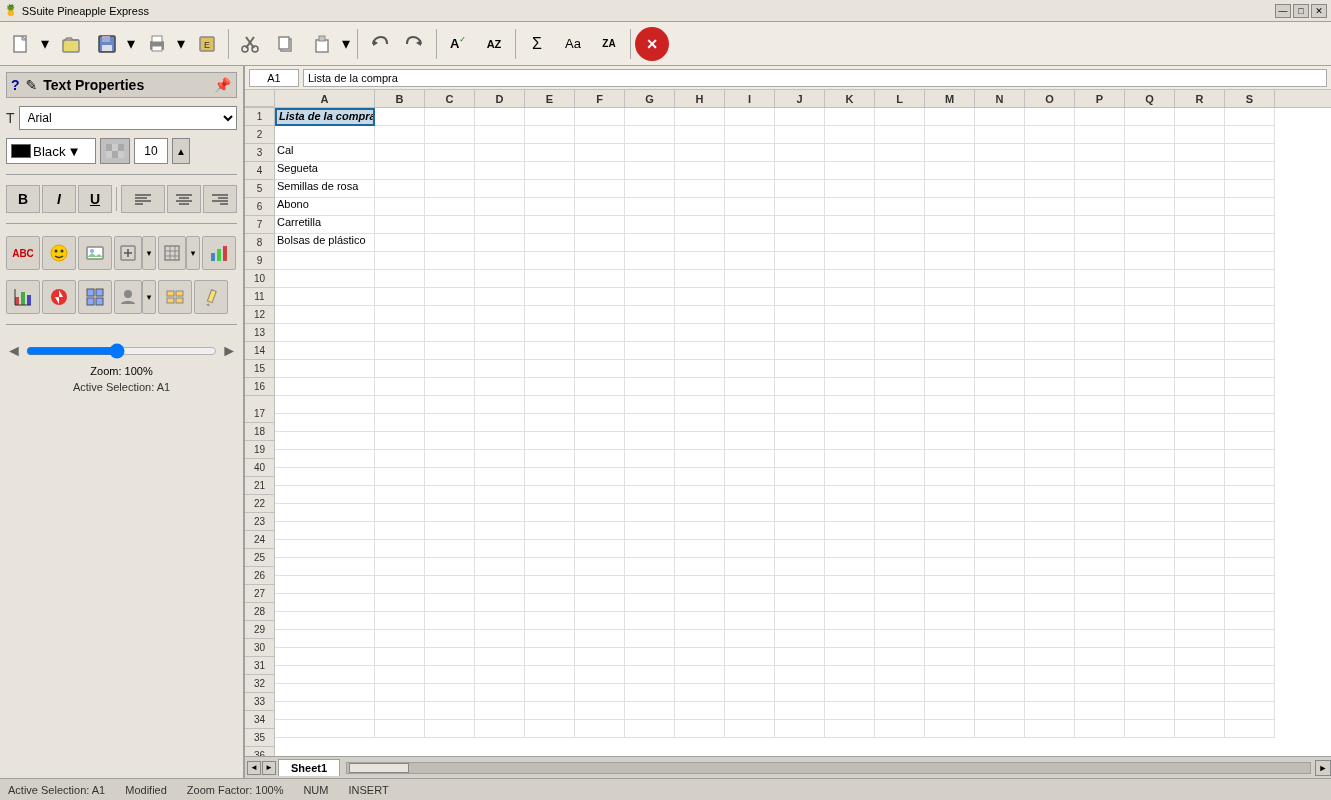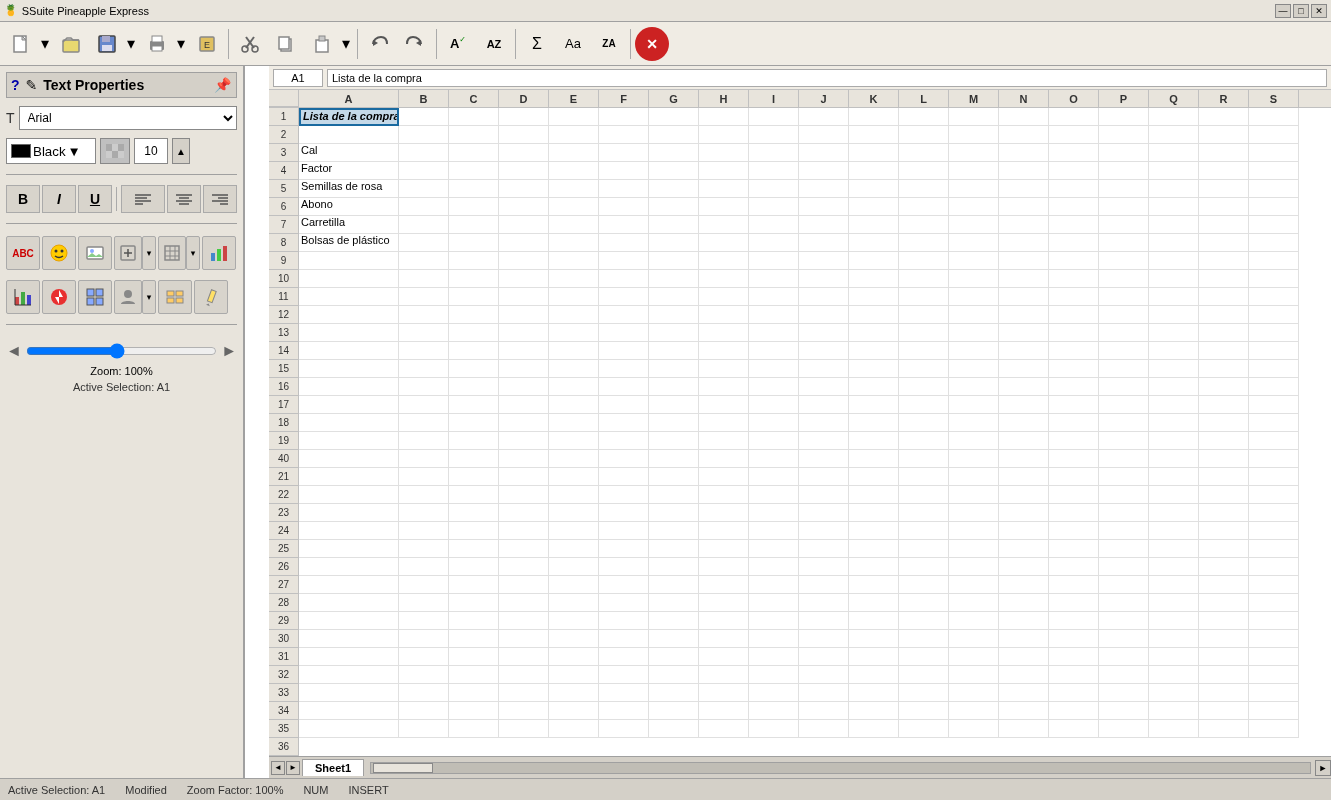--- a/index.html
+++ b/index.html
@@ -99,21 +99,21 @@
     .tool-btn { width: 34px; height: 34px; border: 1px solid #aaa; background: #d8d4cc; cursor: pointer; display: flex; align-items: center; justify-content: center; font-size: 14px; border-radius: 2px; }
 
     .zoom-section { display: flex; flex-direction: column; align-items: center; gap: 4px; margin-top: 6px; }
     .zoom-slider-row { display: flex; align-items: center; gap: 4px; width: 100%; }
     .zoom-slider { flex: 1; height: 20px; cursor: pointer; }
     .zoom-arrow { font-size: 16px; cursor: pointer; color: #666; }
     .zoom-label { font-size: 11px; }
     .active-sel-label { font-size: 11px; color: #333; }
 
     
-    .spreadsheet-area { flex: 1; display: flex; flex-direction: column; background: white; padding-left: 24px; }
+    .spreadsheet-area { flex: 1; display: flex; flex-direction: column; background: white; }
 
     .formula-bar {
       height: 24px; display: flex; align-items: center;
       background: #f0ece4; border-bottom: 1px solid #c0c0c0;
       padding: 0 4px; gap: 4px;
     }
     .cell-ref { width: 50px; border: 1px solid #aaa; height: 18px; font-size: 11px; padding: 0 2px; text-align: center; }
     .formula-input { flex: 1; border: 1px solid #aaa; height: 18px; font-size: 11px; padding: 0 4px; }
 
     .grid-container { flex: 1; overflow: hidden; position: relative; }
@@ -510,21 +510,21 @@
             <div style="height: 18px; border-bottom: 1px solid rgb(192, 192, 192); display: flex; align-items: center; justify-content: center; font-size: 10px; color: rgb(51, 51, 51);">7</div>
             <div style="height: 18px; border-bottom: 1px solid rgb(192, 192, 192); display: flex; align-items: center; justify-content: center; font-size: 10px; color: rgb(51, 51, 51);">8</div>
             <div style="height: 18px; border-bottom: 1px solid rgb(192, 192, 192); display: flex; align-items: center; justify-content: center; font-size: 10px; color: rgb(51, 51, 51);">9</div>
             <div style="height: 18px; border-bottom: 1px solid rgb(192, 192, 192); display: flex; align-items: center; justify-content: center; font-size: 10px; color: rgb(51, 51, 51);">10</div>
             <div style="height: 18px; border-bottom: 1px solid rgb(192, 192, 192); display: flex; align-items: center; justify-content: center; font-size: 10px; color: rgb(51, 51, 51);">11</div>
             <div style="height: 18px; border-bottom: 1px solid rgb(192, 192, 192); display: flex; align-items: center; justify-content: center; font-size: 10px; color: rgb(51, 51, 51);">12</div>
             <div style="height: 18px; border-bottom: 1px solid rgb(192, 192, 192); display: flex; align-items: center; justify-content: center; font-size: 10px; color: rgb(51, 51, 51);">13</div>
             <div style="height: 18px; border-bottom: 1px solid rgb(192, 192, 192); display: flex; align-items: center; justify-content: center; font-size: 10px; color: rgb(51, 51, 51);">14</div>
             <div style="height: 18px; border-bottom: 1px solid rgb(192, 192, 192); display: flex; align-items: center; justify-content: center; font-size: 10px; color: rgb(51, 51, 51);">15</div>
             <div style="height: 18px; border-bottom: 1px solid rgb(192, 192, 192); display: flex; align-items: center; justify-content: center; font-size: 10px; color: rgb(51, 51, 51);">16</div>
-            <div style="height: 18px; border-bottom: 1px solid rgb(192, 192, 192); display: flex; align-items: center; justify-content: center; font-size: 10px; color: rgb(51, 51, 51);">17</div>
+            <div style="height: 18px; border-bottom: 1px solid rgb(192, 192, 192); display: flex; align-items: center; justify-content: center; font-size: 10px; color: rgb(51, 51, 51); margin-top: 9px;">17</div>
             <div style="height: 18px; border-bottom: 1px solid rgb(192, 192, 192); display: flex; align-items: center; justify-content: center; font-size: 10px; color: rgb(51, 51, 51);">18</div>
             <div style="height: 18px; border-bottom: 1px solid rgb(192, 192, 192); display: flex; align-items: center; justify-content: center; font-size: 10px; color: rgb(51, 51, 51);">19</div>
             <div style="height: 18px; border-bottom: 1px solid rgb(192, 192, 192); display: flex; align-items: center; justify-content: center; font-size: 10px; color: rgb(51, 51, 51);">40</div>
             <div style="height: 18px; border-bottom: 1px solid rgb(192, 192, 192); display: flex; align-items: center; justify-content: center; font-size: 10px; color: rgb(51, 51, 51);">21</div>
             <div style="height: 18px; border-bottom: 1px solid rgb(192, 192, 192); display: flex; align-items: center; justify-content: center; font-size: 10px; color: rgb(51, 51, 51);">22</div>
             <div style="height: 18px; border-bottom: 1px solid rgb(192, 192, 192); display: flex; align-items: center; justify-content: center; font-size: 10px; color: rgb(51, 51, 51);">23</div>
             <div style="height: 18px; border-bottom: 1px solid rgb(192, 192, 192); display: flex; align-items: center; justify-content: center; font-size: 10px; color: rgb(51, 51, 51);">24</div>
             <div style="height: 18px; border-bottom: 1px solid rgb(192, 192, 192); display: flex; align-items: center; justify-content: center; font-size: 10px; color: rgb(51, 51, 51);">25</div>
             <div style="height: 18px; border-bottom: 1px solid rgb(192, 192, 192); display: flex; align-items: center; justify-content: center; font-size: 10px; color: rgb(51, 51, 51);">26</div>
             <div style="height: 18px; border-bottom: 1px solid rgb(192, 192, 192); display: flex; align-items: center; justify-content: center; font-size: 10px; color: rgb(51, 51, 51);">27</div>
@@ -597,21 +597,21 @@
               <div style="min-width: 50px; width: 50px; height: 18px; border-right: 1px solid rgb(224, 224, 224); border-bottom: 1px solid rgb(224, 224, 224); font-size: 11px; padding: 0px 2px; overflow: hidden; white-space: nowrap;"></div>
               <div style="min-width: 50px; width: 50px; height: 18px; border-right: 1px solid rgb(224, 224, 224); border-bottom: 1px solid rgb(224, 224, 224); font-size: 11px; padding: 0px 2px; overflow: hidden; white-space: nowrap;"></div>
               <div style="min-width: 50px; width: 50px; height: 18px; border-right: 1px solid rgb(224, 224, 224); border-bottom: 1px solid rgb(224, 224, 224); font-size: 11px; padding: 0px 2px; overflow: hidden; white-space: nowrap;"></div>
               <div style="min-width: 50px; width: 50px; height: 18px; border-right: 1px solid rgb(224, 224, 224); border-bottom: 1px solid rgb(224, 224, 224); font-size: 11px; padding: 0px 2px; overflow: hidden; white-space: nowrap;"></div>
               <div style="min-width: 50px; width: 50px; height: 18px; border-right: 1px solid rgb(224, 224, 224); border-bottom: 1px solid rgb(224, 224, 224); font-size: 11px; padding: 0px 2px; overflow: hidden; white-space: nowrap;"></div>
               <div style="min-width: 50px; width: 50px; height: 18px; border-right: 1px solid rgb(224, 224, 224); border-bottom: 1px solid rgb(224, 224, 224); font-size: 11px; padding: 0px 2px; overflow: hidden; white-space: nowrap;"></div>
               <div style="min-width: 50px; width: 50px; height: 18px; border-right: 1px solid rgb(224, 224, 224); border-bottom: 1px solid rgb(224, 224, 224); font-size: 11px; padding: 0px 2px; overflow: hidden; white-space: nowrap;"></div>
               <div style="min-width: 50px; width: 50px; height: 18px; border-right: 1px solid rgb(224, 224, 224); border-bottom: 1px solid rgb(224, 224, 224); font-size: 11px; padding: 0px 2px; overflow: hidden; white-space: nowrap;"></div>
             </div>
             <div style="display: flex; height: 18px;">
-              <div style="min-width: 100px; width: 100px; height: 18px; border-right: 1px solid rgb(224, 224, 224); border-bottom: 1px solid rgb(224, 224, 224); font-size: 11px; padding: 0px 2px; overflow: hidden; white-space: nowrap;">Factor</div>
+              <div style="min-width: 100px; width: 100px; height: 18px; border-right: 1px solid rgb(224, 224, 224); border-bottom: 1px solid rgb(224, 224, 224); font-size: 11px; padding: 0px 2px; overflow: hidden; white-space: nowrap;">Segueta</div>
               <div style="min-width: 50px; width: 50px; height: 18px; border-right: 1px solid rgb(224, 224, 224); border-bottom: 1px solid rgb(224, 224, 224); font-size: 11px; padding: 0px 2px; overflow: hidden; white-space: nowrap;"></div>
               <div style="min-width: 50px; width: 50px; height: 18px; border-right: 1px solid rgb(224, 224, 224); border-bottom: 1px solid rgb(224, 224, 224); font-size: 11px; padding: 0px 2px; overflow: hidden; white-space: nowrap;"></div>
               <div style="min-width: 50px; width: 50px; height: 18px; border-right: 1px solid rgb(224, 224, 224); border-bottom: 1px solid rgb(224, 224, 224); font-size: 11px; padding: 0px 2px; overflow: hidden; white-space: nowrap;"></div>
               <div style="min-width: 50px; width: 50px; height: 18px; border-right: 1px solid rgb(224, 224, 224); border-bottom: 1px solid rgb(224, 224, 224); font-size: 11px; padding: 0px 2px; overflow: hidden; white-space: nowrap;"></div>
               <div style="min-width: 50px; width: 50px; height: 18px; border-right: 1px solid rgb(224, 224, 224); border-bottom: 1px solid rgb(224, 224, 224); font-size: 11px; padding: 0px 2px; overflow: hidden; white-space: nowrap;"></div>
               <div style="min-width: 50px; width: 50px; height: 18px; border-right: 1px solid rgb(224, 224, 224); border-bottom: 1px solid rgb(224, 224, 224); font-size: 11px; padding: 0px 2px; overflow: hidden; white-space: nowrap;"></div>
               <div style="min-width: 50px; width: 50px; height: 18px; border-right: 1px solid rgb(224, 224, 224); border-bottom: 1px solid rgb(224, 224, 224); font-size: 11px; padding: 0px 2px; overflow: hidden; white-space: nowrap;"></div>
               <div style="min-width: 50px; width: 50px; height: 18px; border-right: 1px solid rgb(224, 224, 224); border-bottom: 1px solid rgb(224, 224, 224); font-size: 11px; padding: 0px 2px; overflow: hidden; white-space: nowrap;"></div>
               <div style="min-width: 50px; width: 50px; height: 18px; border-right: 1px solid rgb(224, 224, 224); border-bottom: 1px solid rgb(224, 224, 224); font-size: 11px; padding: 0px 2px; overflow: hidden; white-space: nowrap;"></div>
               <div style="min-width: 50px; width: 50px; height: 18px; border-right: 1px solid rgb(224, 224, 224); border-bottom: 1px solid rgb(224, 224, 224); font-size: 11px; padding: 0px 2px; overflow: hidden; white-space: nowrap;"></div>

